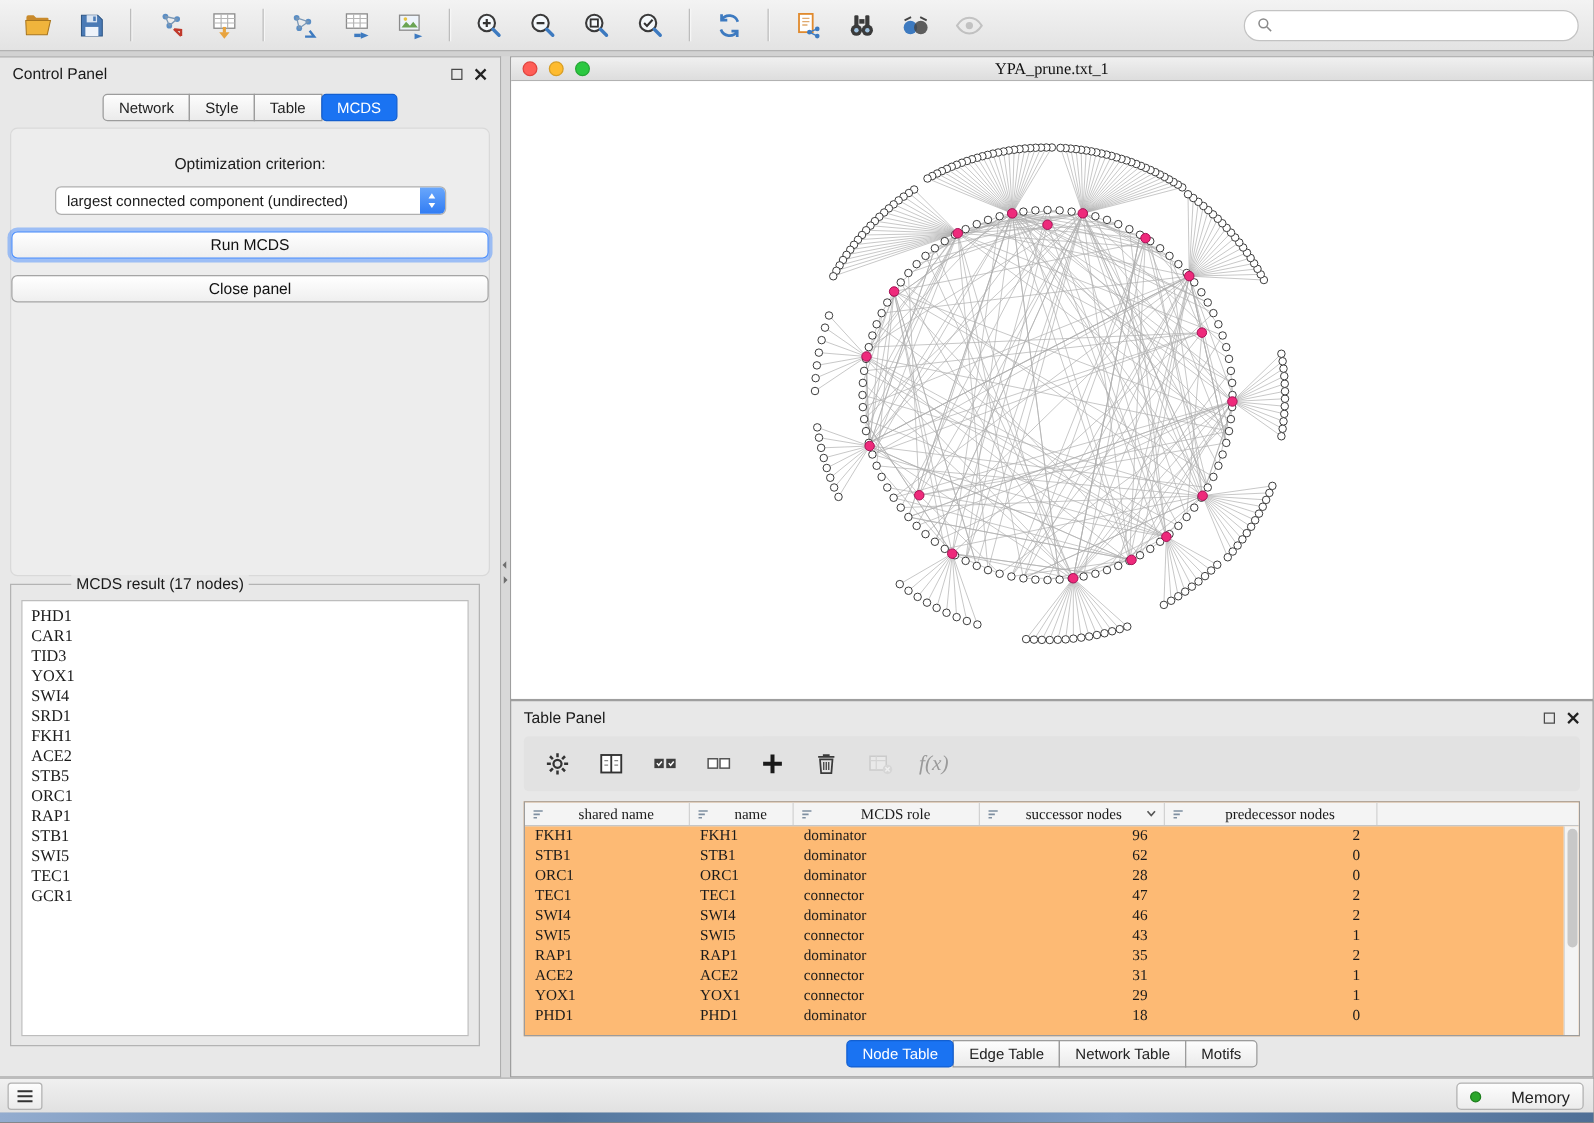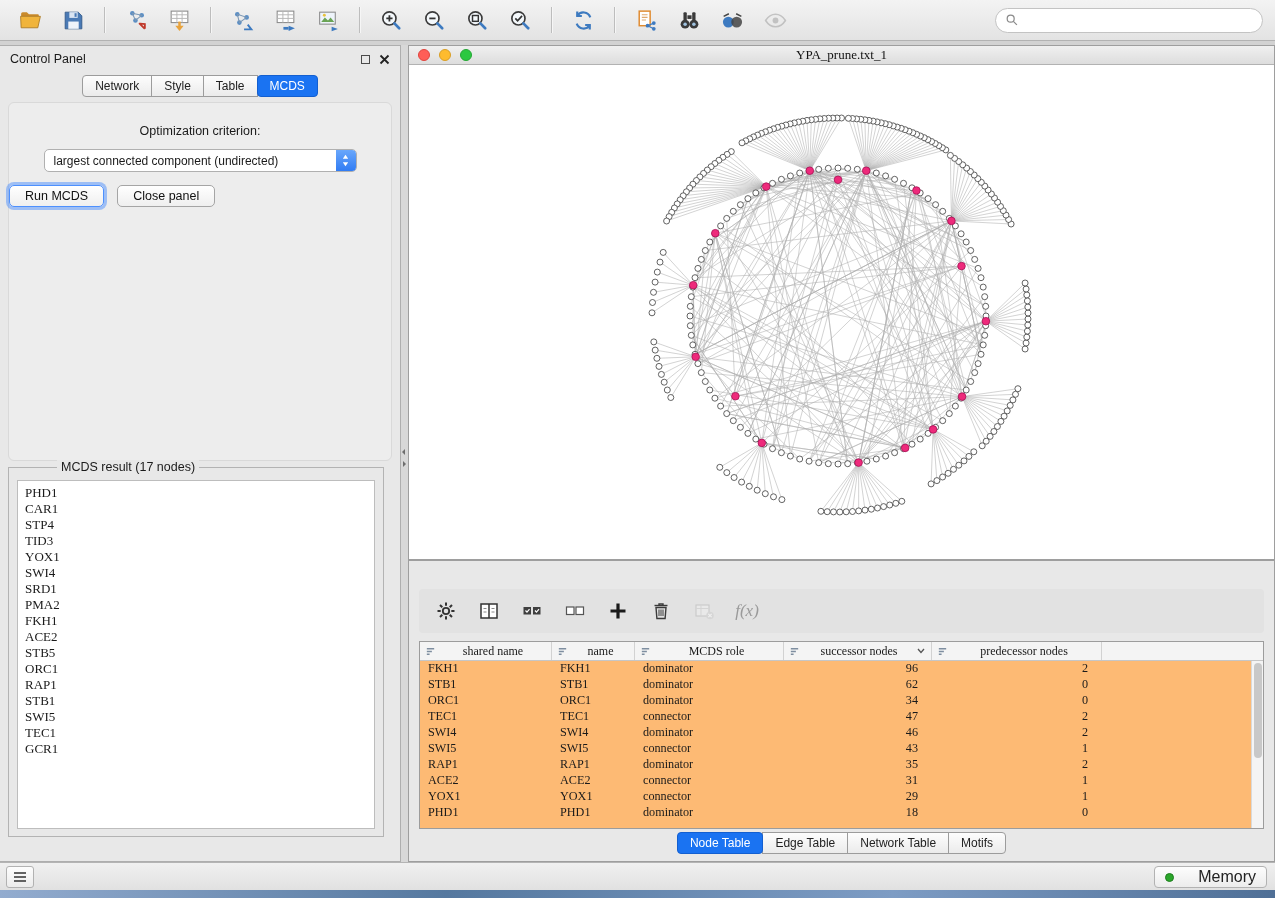--- a/index.html
+++ b/index.html
@@ -57,21 +57,21 @@
     margin:11px auto 0; width:313px; height:23px; background:#fff;
     border:1px solid #b0b0b0; border-radius:5px; display:flex; align-items:center;
     padding-left:9px; font-size:12px; overflow:hidden;
   }
   .combo-text { flex:1; white-space:nowrap; overflow:hidden; }
   .combo-btn {
     width:20px; height:23px; flex:none; display:flex; align-items:center; justify-content:center;
     background:linear-gradient(#6ca9fc,#2e7af3); border-radius:0 4px 4px 0;
   }
   .combo-btn svg { width:9px; height:15px; }
-  .cp-buttons { margin-top:13px; display:flex; justify-content:flex-start; gap:13px; }
+  .cp-buttons { margin-top:13px; display:flex; justify-content:space-between; gap:13px;flex-direction:column; }
   .btn {
     font-size:12.5px; padding:3px 15px; color:#111;
     background:linear-gradient(#ffffff,#efefef); border:1px solid #a5a5a5; border-radius:5px;
   }
   .focus-ring { border-color:#4d90fe; box-shadow:0 0 0 3px rgba(77,144,254,.5); }
   .fieldset { position:absolute; left:8px; right:16px; top:421px; bottom:24px; border:1px solid #b3b3b3; }
   .legend { position:absolute; top:-8px; left:8px; background:#e8e8e8; padding:0 4px; font-size:12.5px;margin-left:40px; }
   .result-list {
     position:absolute; top:12px; left:8px; right:8px; bottom:7px;
     background:#fff; border:1px solid #bdbdbd; overflow:hidden;
@@ -145,21 +145,21 @@
     background:linear-gradient(#f0f0f0,#e1e1e1); border-top:1px solid #b4b4b4;
   }
   .hamburger-btn {
     position:absolute; left:6px; top:3px; width:28px; height:22px;
     border:1px solid #b2b2b2; border-radius:3px; background:linear-gradient(#fdfdfd,#ececec);
     display:flex; align-items:center; justify-content:center;
   }
   .hamburger-btn svg { width:14px; height:12px; }
   .memory-btn {
     position:absolute; right:8px; top:3px; height:22px; padding:0 10px;
-    display:flex; align-items:center; gap:24px; font-size:16px; color:#222;
+    display:flex; align-items:center; gap:24px; font-size:13px; color:#222;
     border:1px solid #b2b2b2; border-radius:4px; background:linear-gradient(#fdfdfd,#ececec);
   }
   .memory-dot { width:9px; height:9px; border-radius:50%; background:#2ba62b; border:1px solid #1e7e1e; }
   #desktop-strip {
     position:absolute; left:0; bottom:0; width:1275px; height:8px;
     background:linear-gradient(90deg,#93accf,#55789f 35%,#7d9cc4 70%,#4f6f96);
   }
 </style>
 </head>
 <body>
@@ -341,26 +341,24 @@
       <div class="cp-buttons">
         <button class="btn focus-ring">Run MCDS</button>
         <button class="btn">Close panel</button>
       </div>
     </div>
     <div class="fieldset">
       <span class="legend">MCDS result (17 nodes)</span>
       <div class="result-list" id="mcds-list">
           <div class="result-item">PHD1</div>
           <div class="result-item">CAR1</div>
-          <div class="result-item">STP4</div>
           <div class="result-item">TID3</div>
           <div class="result-item">YOX1</div>
           <div class="result-item">SWI4</div>
           <div class="result-item">SRD1</div>
-          <div class="result-item">PMA2</div>
           <div class="result-item">FKH1</div>
           <div class="result-item">ACE2</div>
           <div class="result-item">STB5</div>
           <div class="result-item">ORC1</div>
           <div class="result-item">RAP1</div>
           <div class="result-item">STB1</div>
           <div class="result-item">SWI5</div>
           <div class="result-item">TEC1</div>
           <div class="result-item">GCR1</div>
         </div>
@@ -1048,20 +1046,31 @@
             <circle cx="507.4" cy="125.5" r="3.8"></circle>
             <circle cx="326.4" cy="331.2" r="3.8"></circle>
             <circle cx="496.2" cy="382.9" r="3.8"></circle>
             <circle cx="552.5" cy="201.1" r="3.8"></circle>
           </g>
         </svg>
     </div>
   </section>
 
   <section id="table-panel">
+    <div class="win-header">
+      <span class="win-title">Table Panel</span>
+      <span class="win-btns">
+        <span class="win-float"></span>
+        <span class="win-close">
+          <svg viewBox="0 0 11 11">
+              <path d="M1.5 1.5l8 8M9.5 1.5l-8 8" stroke="#222" stroke-width="1.8"></path>
+            </svg>
+        </span>
+      </span>
+    </div>
     <div class="tp-toolbar" id="tp-toolbar">
         <button class="tp-btn">
           <svg viewBox="0 0 22 22">
             <circle cx="11" cy="11" r="3.2" fill="none" stroke="#333" stroke-width="1.8"></circle>
             <path d="M11 2.5v3.2M11 16.3v3.2M2.5 11h3.2M16.3 11h3.2M5 5l2.3 2.3M14.7 14.7L17 17M17 5l-2.3 2.3M7.3 14.7L5 17" stroke="#333" stroke-width="2"></path>
           </svg>
         </button>
         <button class="tp-btn">
           <svg viewBox="0 0 22 22">
             <rect x="3" y="4" width="16" height="14" fill="#fff" stroke="#333" stroke-width="1.5"></rect>
@@ -1156,21 +1165,21 @@
             <div class="td c0">STB1</div>
             <div class="td c1">STB1</div>
             <div class="td c2">dominator</div>
             <div class="td c3 num">62</div>
             <div class="td c4 num">0</div>
           </div>
           <div class="tr">
             <div class="td c0">ORC1</div>
             <div class="td c1">ORC1</div>
             <div class="td c2">dominator</div>
-            <div class="td c3 num">34</div>
+            <div class="td c3 num">28</div>
             <div class="td c4 num">0</div>
           </div>
           <div class="tr">
             <div class="td c0">TEC1</div>
             <div class="td c1">TEC1</div>
             <div class="td c2">connector</div>
             <div class="td c3 num">47</div>
             <div class="td c4 num">2</div>
           </div>
           <div class="tr">

